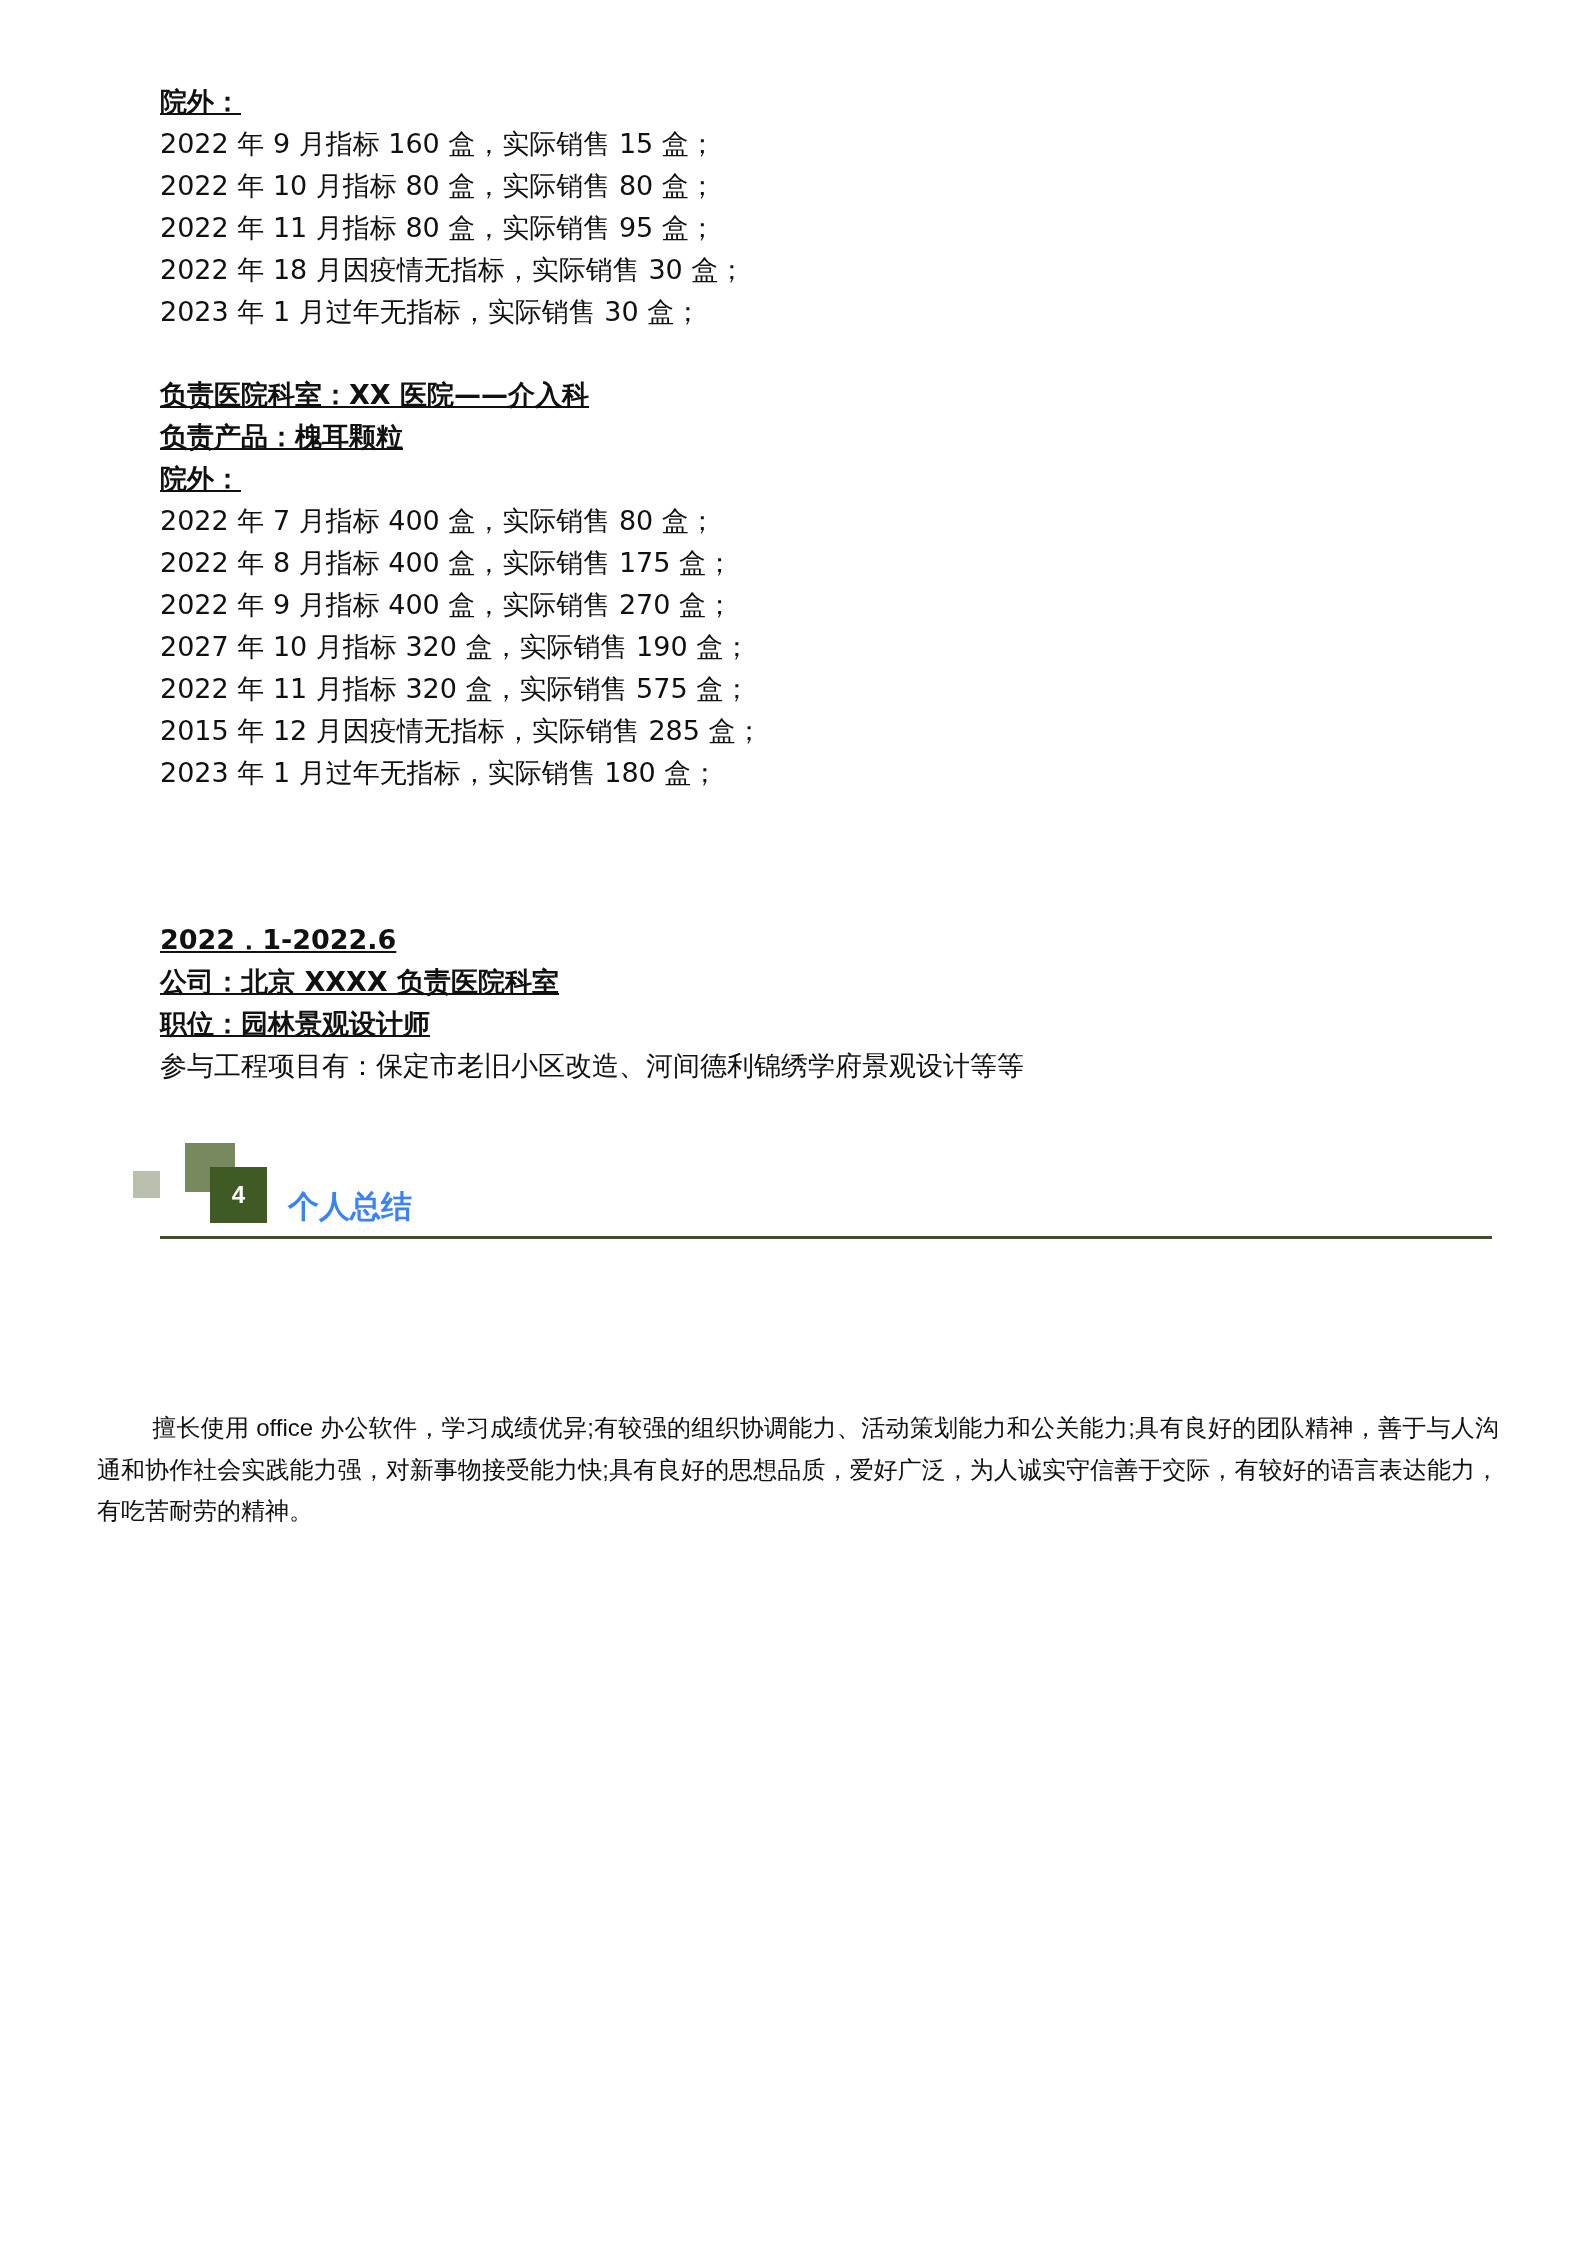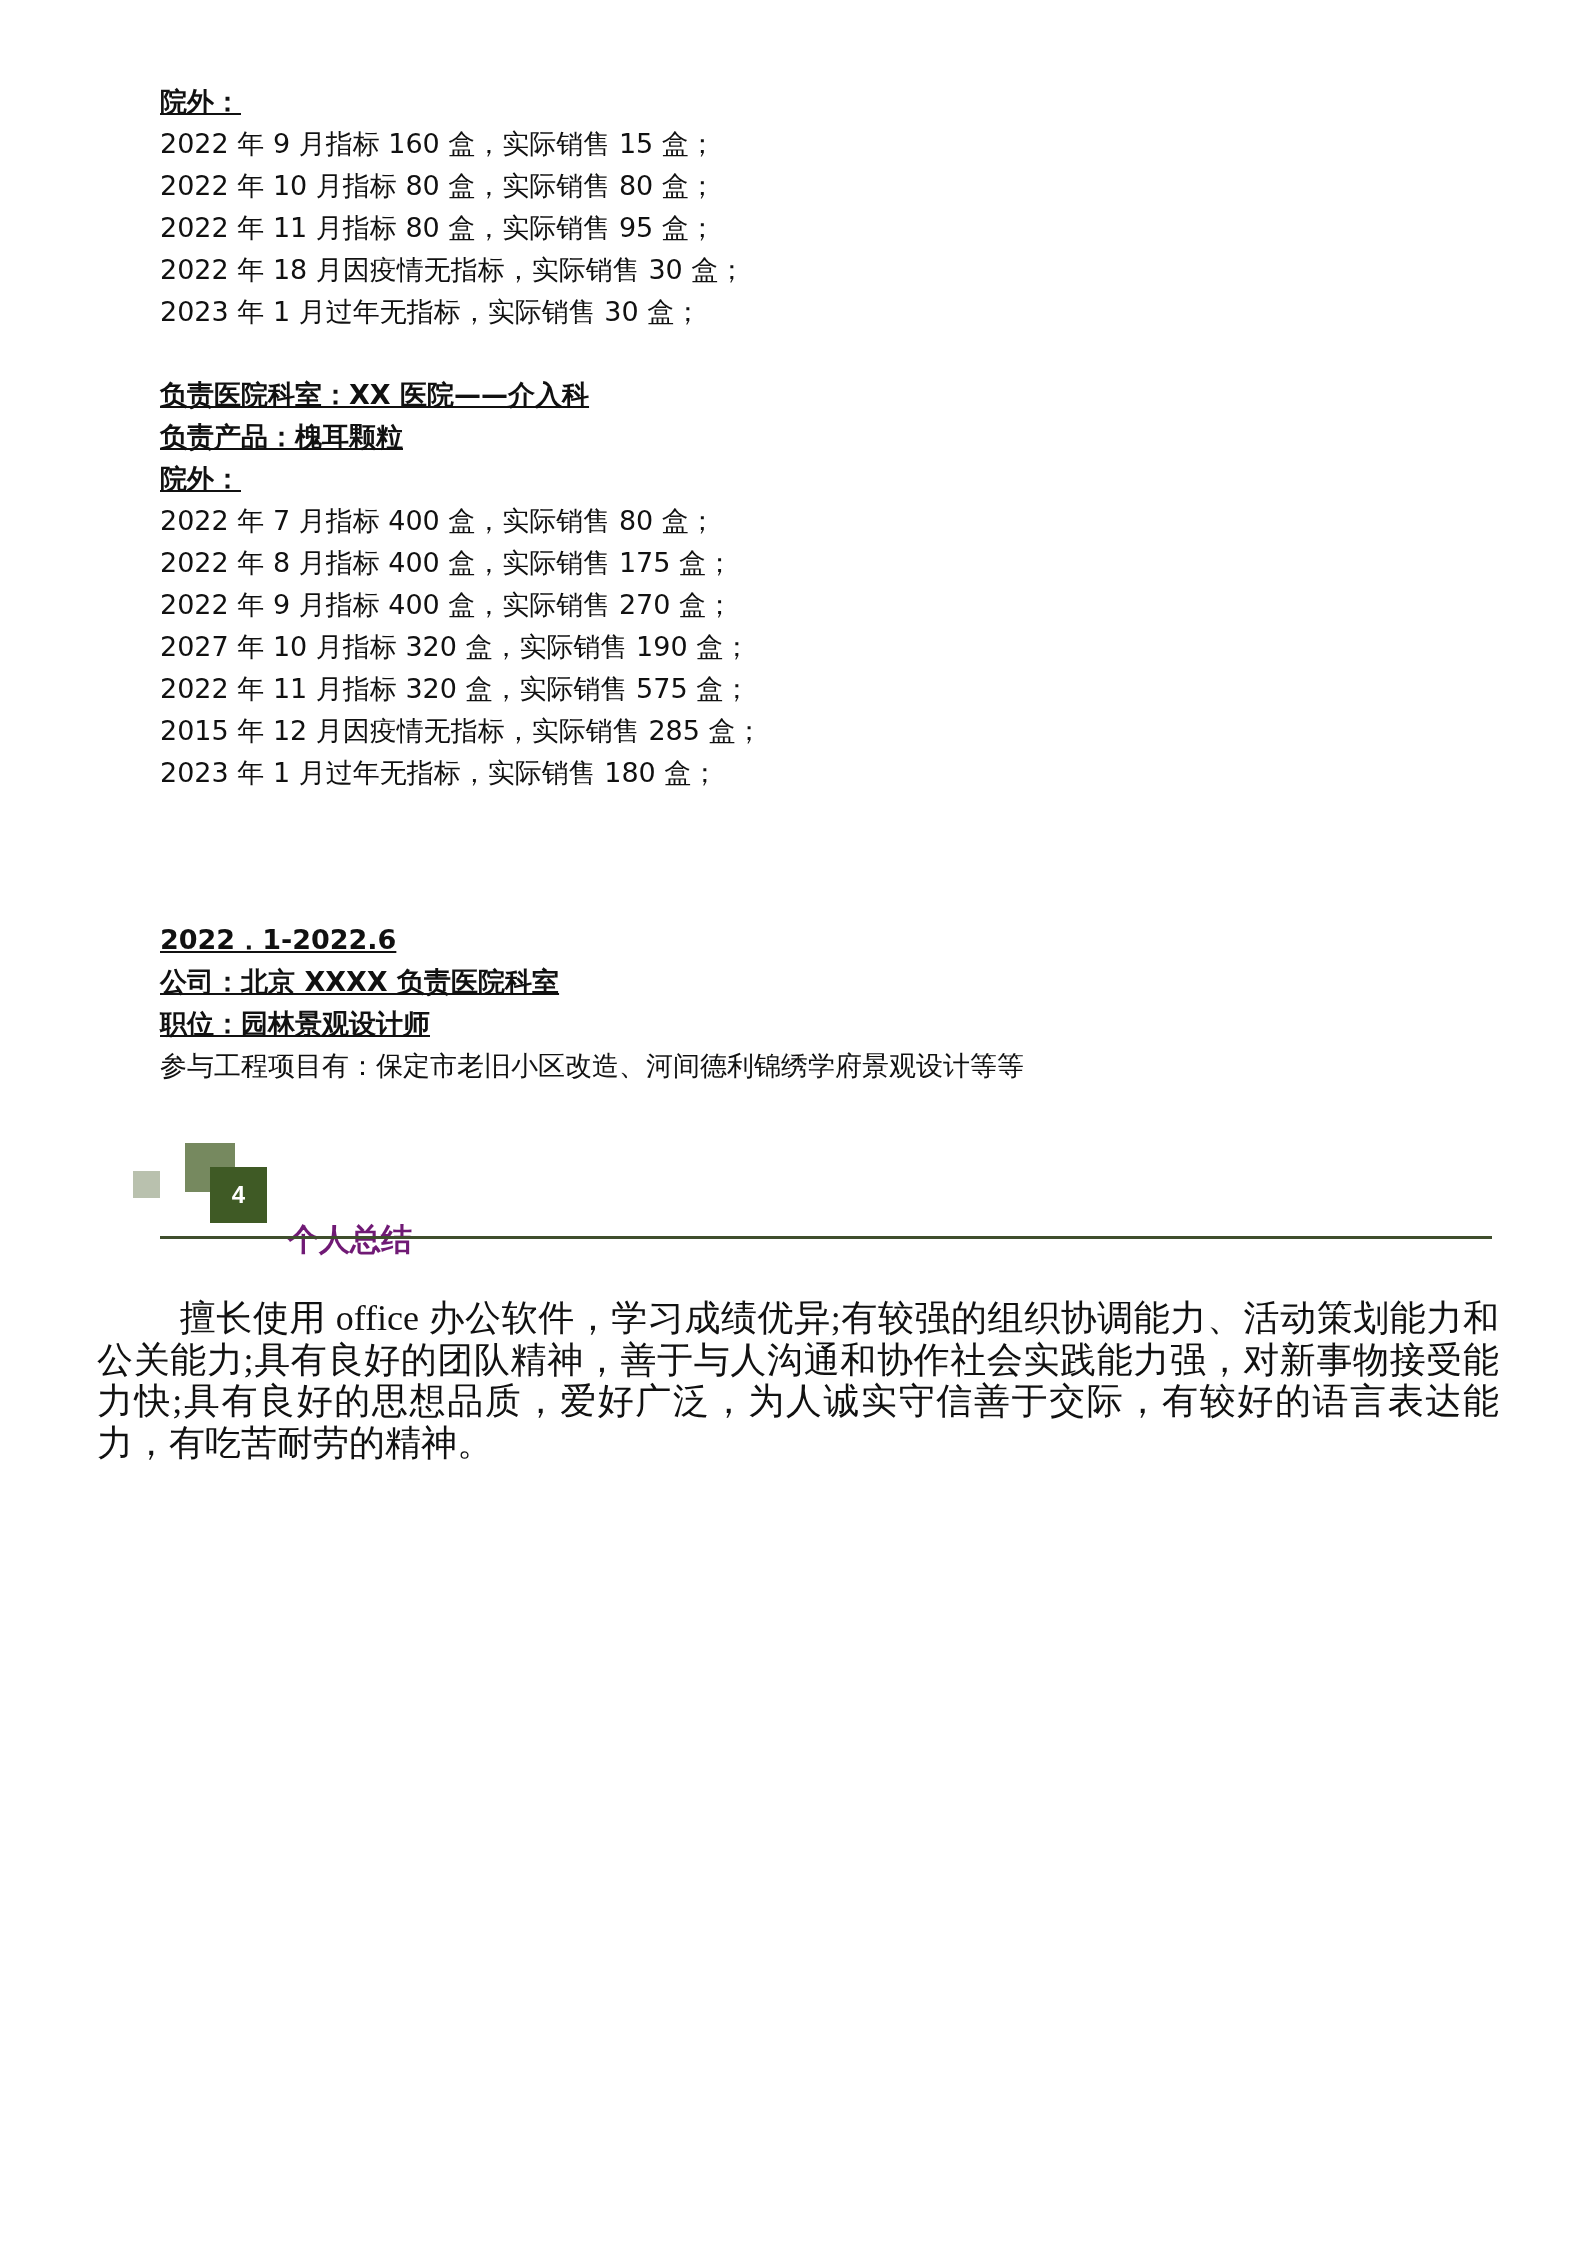--- a/index.html
+++ b/index.html
@@ -6,24 +6,24 @@
   body { width: 1587px; height: 2245px; position: relative; overflow: hidden; color: #111111;
          font-family: "DejaVu Sans", "Liberation Sans", sans-serif; }
   .line { position: absolute; left: 160px; font-size: 27px; line-height: 42px; height: 42px; white-space: nowrap; }
   .bold { font-weight: bold; text-decoration: underline; }
   .sq { position: absolute; }
   .sq-light { left: 133px; top: 1171px; width: 27px; height: 27px; background: #b9c1ae; }
   .sq-mid { left: 185px; top: 1143px; width: 50px; height: 49px; background: #76895f; }
   .sq-dark { left: 210px; top: 1167px; width: 57px; height: 56px; background: #3f5a25;
              color: #ffffff; font-weight: bold; font-size: 24px; display: flex; align-items: center; justify-content: center;
              font-family: "Liberation Sans", sans-serif; }
-  .sec-title { position: absolute; left: 288px; top: 1186px; font-size: 31px; font-weight: bold; color: #701a75; line-height: 40px; white-space: nowrap; margin-top: 33px; }
+  .sec-title { position: absolute; left: 288px; top: 1186px; font-size: 31px; font-weight: bold; color: #3b82f6; line-height: 40px; white-space: nowrap; }
   .sec-rule { position: absolute; left: 160px; top: 1236px; width: 1332px; height: 3px; background: #3f4e2d; }
-  .summary { position: absolute; left: 97px; top: 1298px; width: 1402px; font-size: 36px; line-height: 41.5px;
-             font-family: Liberation Serif, serif; text-align: justify; }
+  .summary { position: absolute; left: 97px; top: 1407px; width: 1402px; font-size: 24px; line-height: 41.5px;
+             font-family: Liberation Sans, sans-serif; text-align: justify; }
   .summary p { margin: 0; text-indent: 2.3em; }
 </style>
 </head>
 <body>
 
 <div class="line bold" style="top:81px">院外：</div>
 <div class="line" style="top:123px">2022 年 9 月指标 160 盒，实际销售 15 盒；</div>
 <div class="line" style="top:165px">2022 年 10 月指标 80 盒，实际销售 80 盒；</div>
 <div class="line" style="top:207px">2022 年 11 月指标 80 盒，实际销售 95 盒；</div>
 <div class="line" style="top:249px">2022 年 18 月因疫情无指标，实际销售 30 盒；</div>

